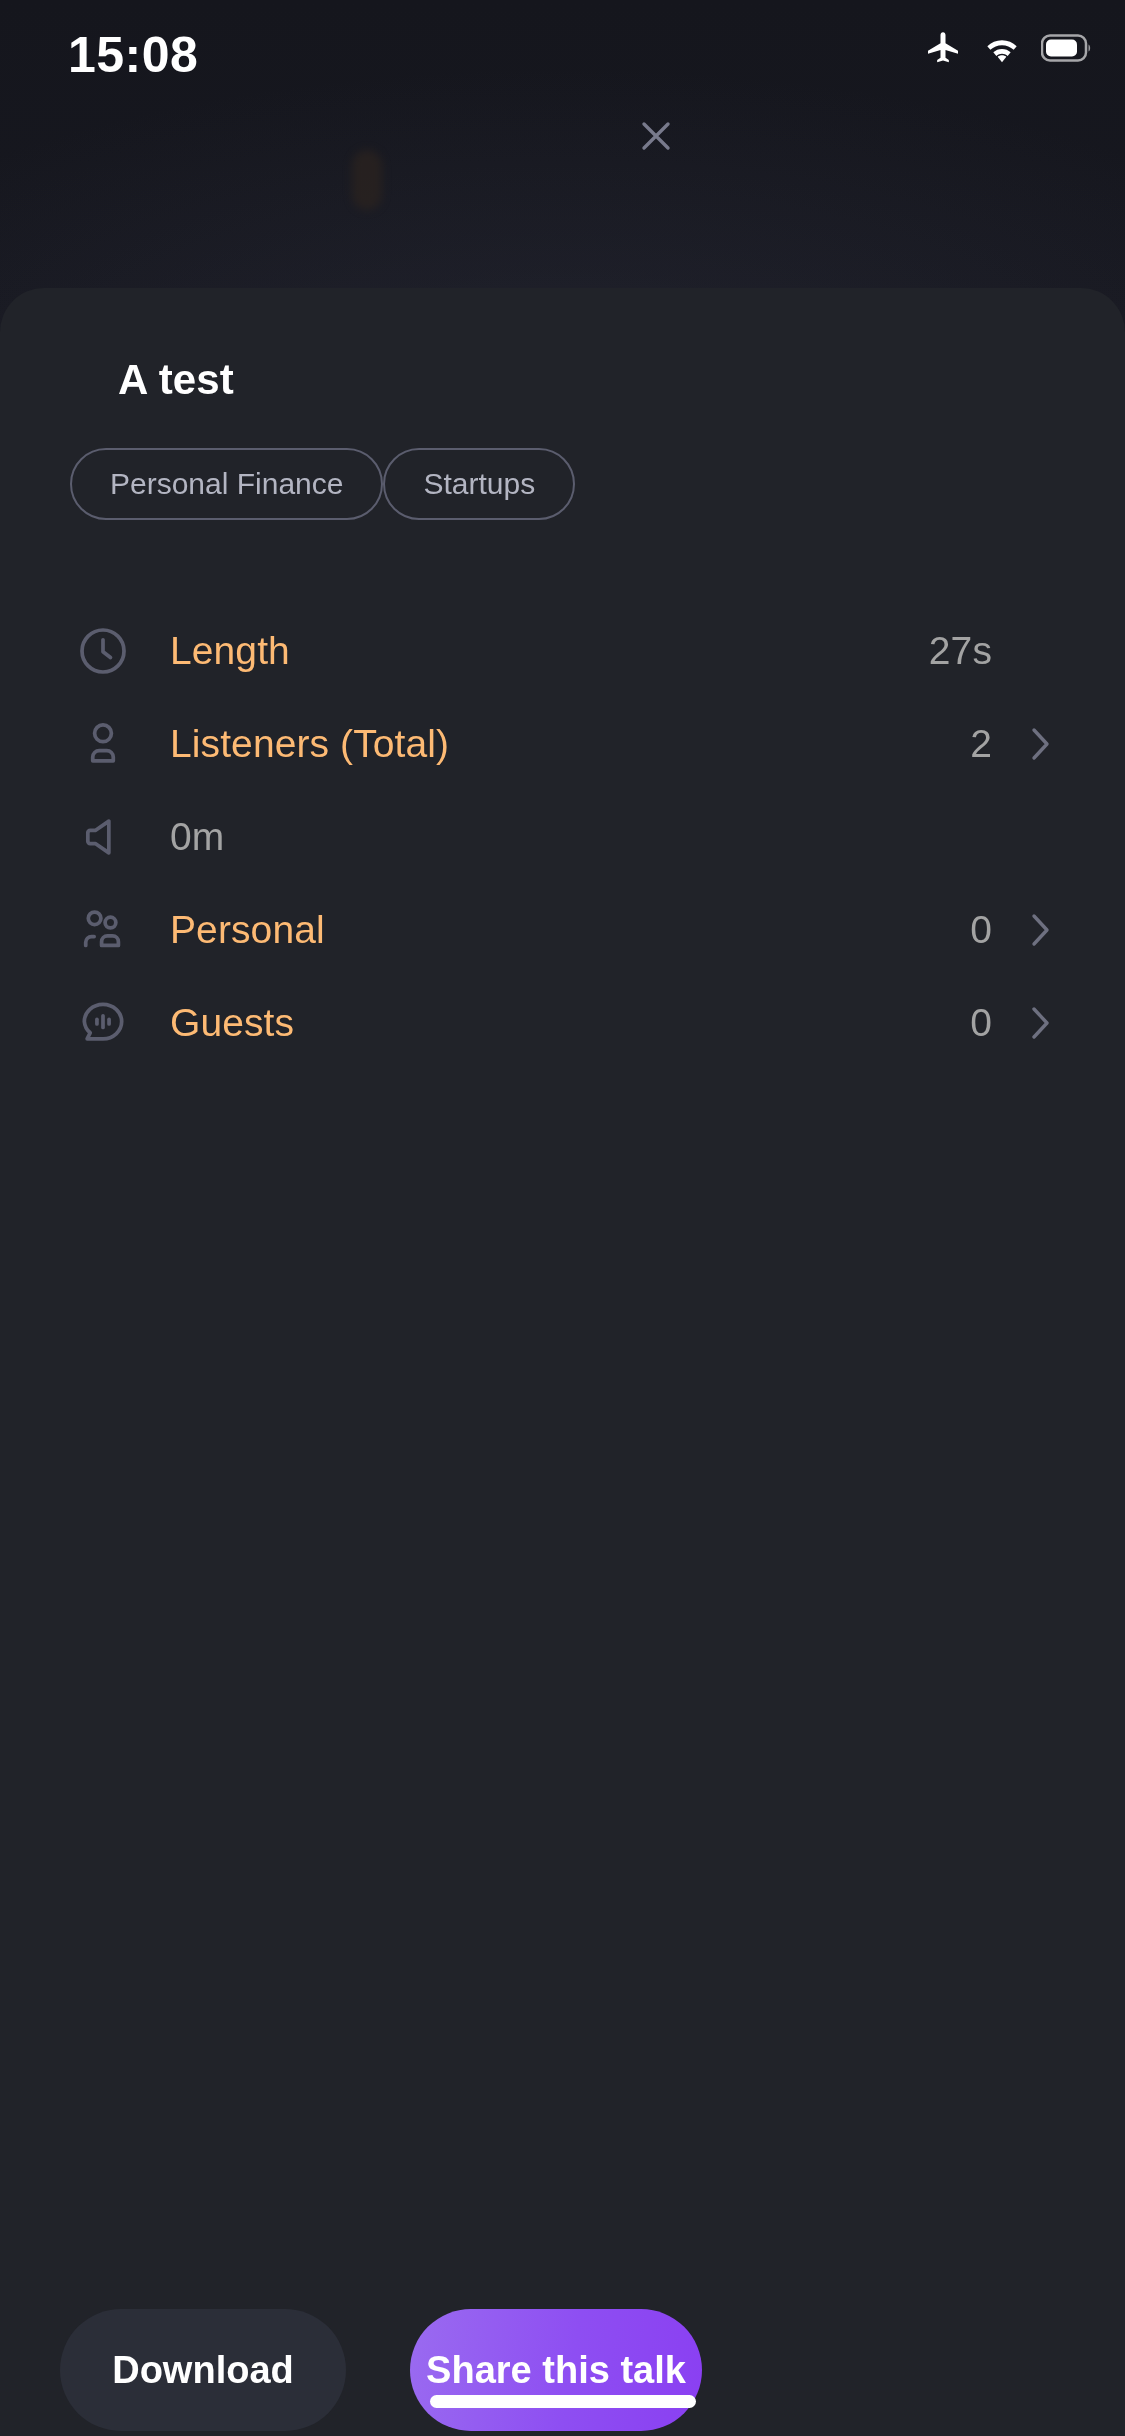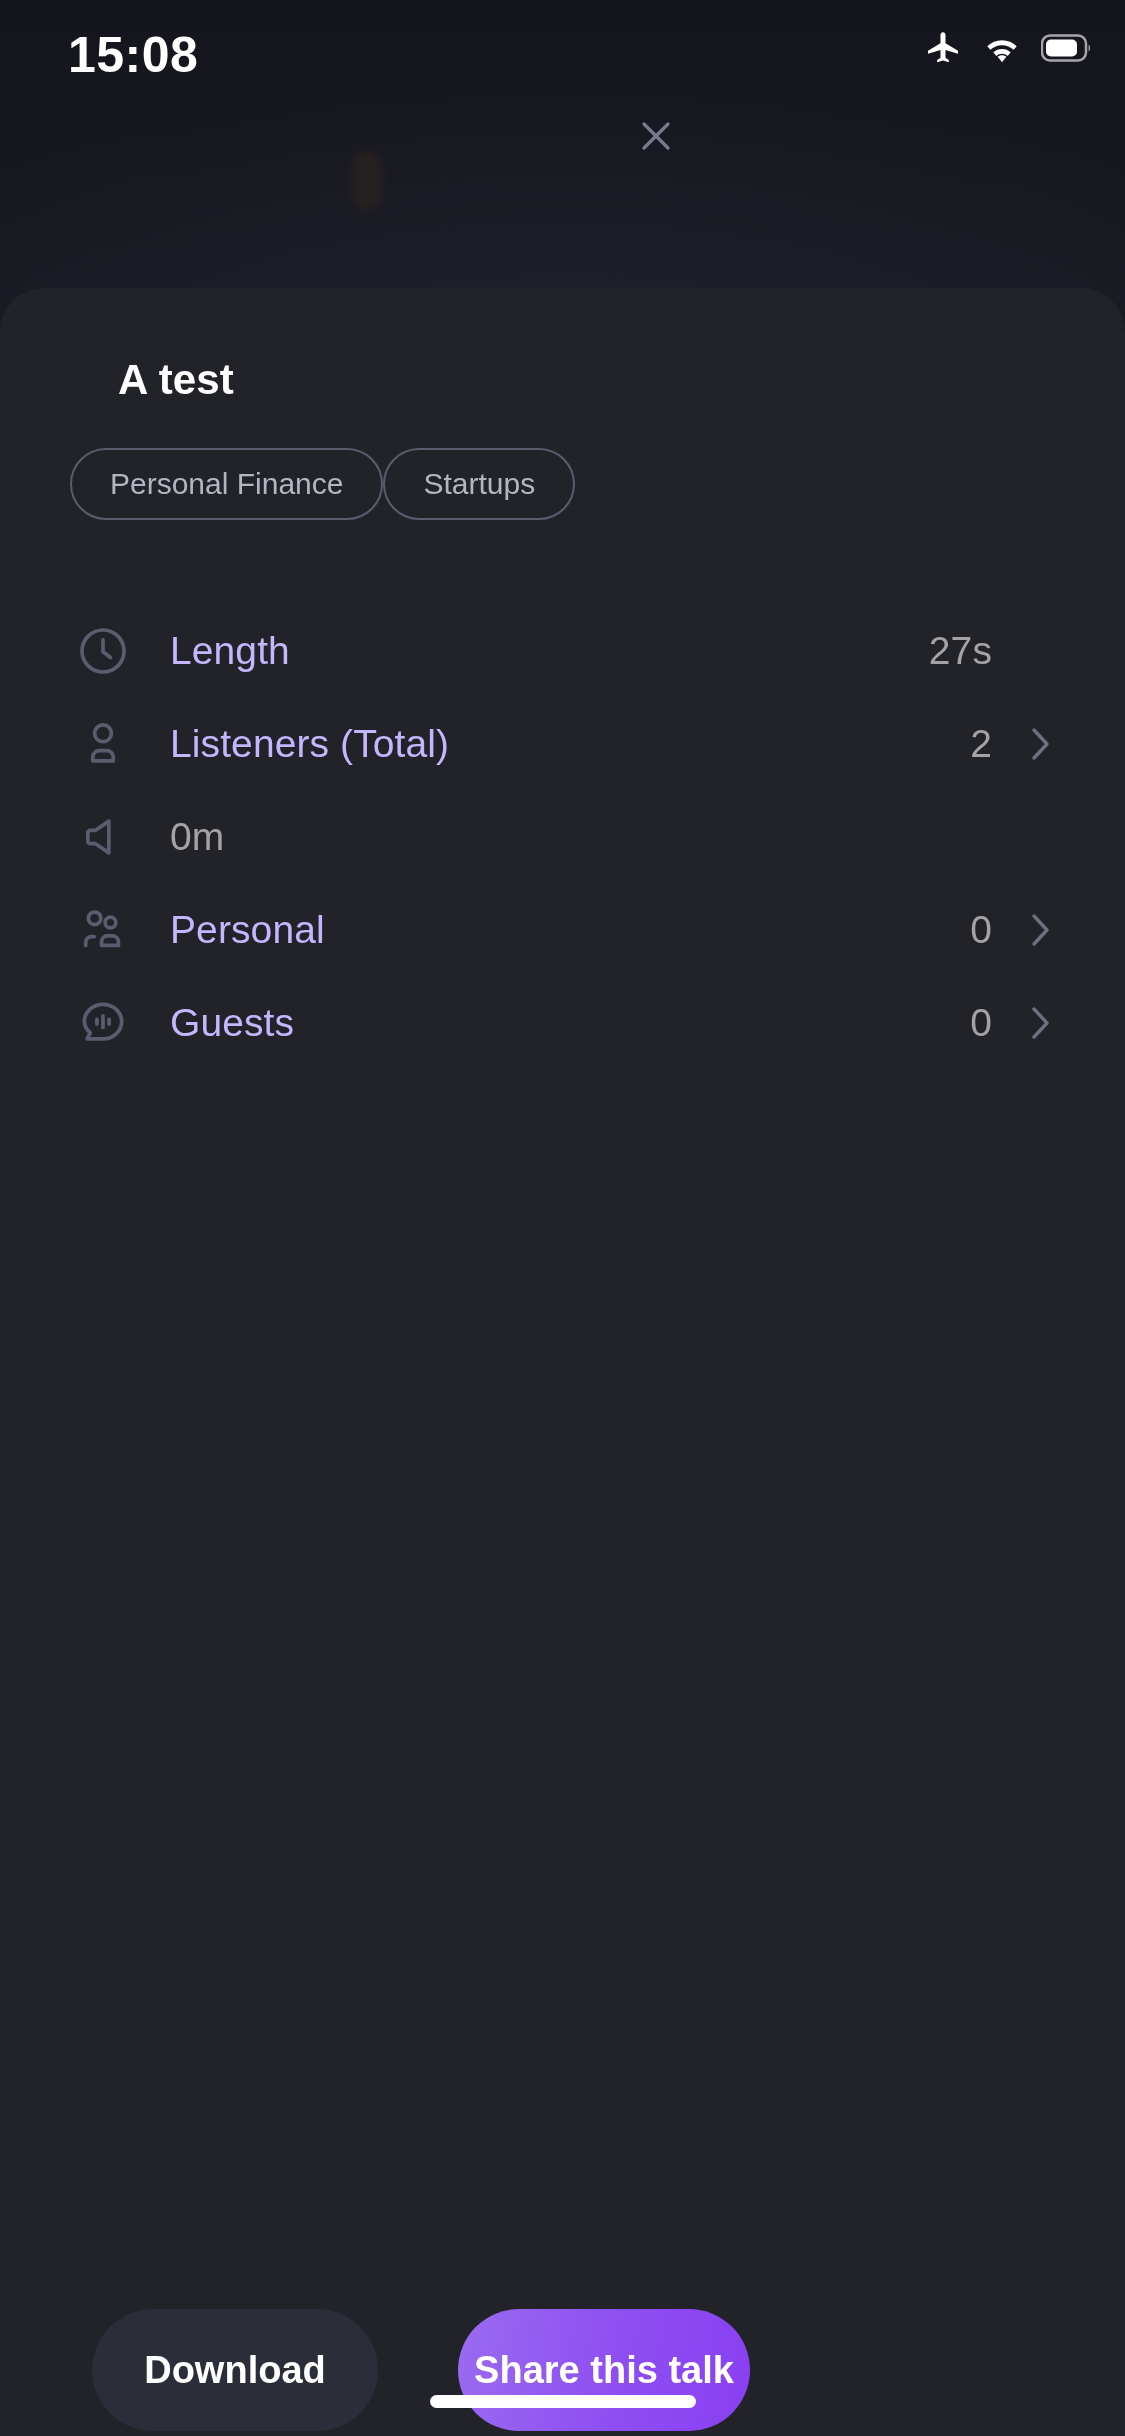--- a/index.html
+++ b/index.html
@@ -179,21 +179,21 @@
     width: 58px;
     height: 58px;
     flex: 0 0 58px;
     display: flex;
     align-items: center;
     justify-content: center;
     margin-left: 4px;
     margin-right: 38px;
   }
   .stat-label {
-    color: #c4b5fd;
+    color: #fdba74;
     font-size: 39px;
     font-weight: 400;
     flex: 1 1 auto;
     letter-spacing: 0.1px;
   }
   .stat-value {
     color: #a3a3a3;
     font-size: 39px;
     text-align: right;
     letter-spacing: 0.1px;
@@ -207,23 +207,23 @@
     justify-content: center;
   }
 
   
   .footer {
     position: absolute;
     left: 0;
     top: 2021px;
     width: 1125px;
     display: flex;
-    padding: 0 92px;
+    padding: 0 60px;
     box-sizing: border-box;
-    gap: 80px;
+    gap: 64px;
     align-items: flex-end;
   }
   .btn {
     height: 122px;
     border-radius: 62px;
     display: flex;
     align-items: center;
     justify-content: center;
     font-size: 38px;
     font-weight: 700;

